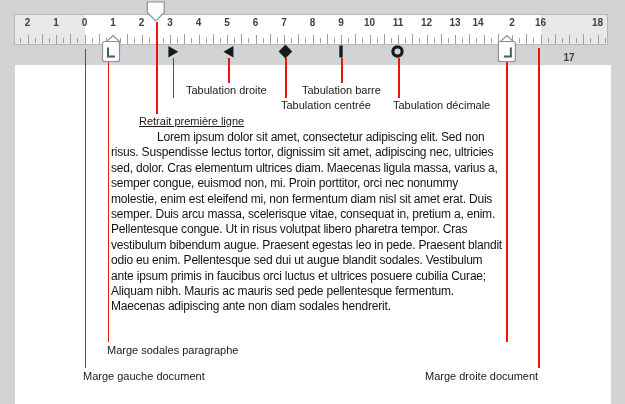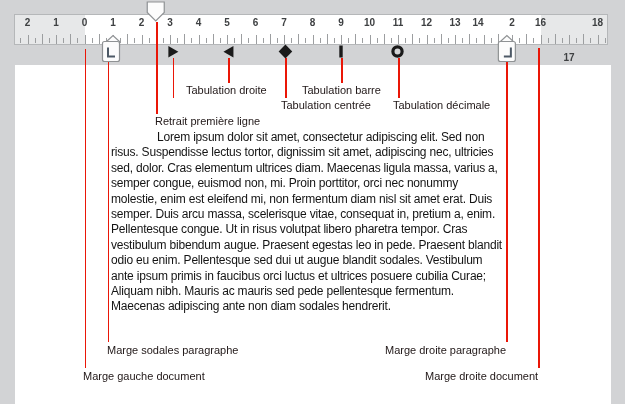--- a/index.html
+++ b/index.html
@@ -164,22 +164,21 @@
       <path d="M233.42499999999998,46 l-10,5.7 l10,5.7 z" fill="#1a1a1a"></path>
       <path d="M285.42499999999995,44.5 l6.8,7 l-6.8,7 l-6.8,-7 z" fill="#1a1a1a"></path>
       <rect x="339.3" y="45.5" width="3.4" height="12" fill="#1a1a1a"></rect>
       <circle cx="397.5" cy="51.5" r="4.6" fill="none" stroke="#1a1a1a" stroke-width="3.2"></circle>
     </svg>
 
   <div class="lbl" style="left:186px;top:84px;">Tabulation droite</div>
   <div class="lbl" style="left:302px;top:84px;">Tabulation barre</div>
   <div class="lbl" style="left:281px;top:99px;">Tabulation centrée</div>
   <div class="lbl" style="left:393px;top:99px;">Tabulation décimale</div>
-  <div class="lbl" style="left:155px;top:115px;">Retrait première ligne</div>
+  <div class="lbl" style="left:139px;top:115px;text-decoration:underline;">Retrait première ligne</div>
 
   <div class="lbl" style="left:107px;top:344px;">Marge sodales paragraphe</div>
   <div class="lbl" style="left:83px;top:370px;">Marge gauche document</div>
-  <div class="lbl" style="left:385px;top:344px;">Marge droite paragraphe</div>
   <div class="lbl" style="left:425px;top:370px;">Marge droite document</div>
 
   <div class="para">Lorem ipsum dolor sit amet, consectetur adipiscing elit. Sed non risus. Suspendisse lectus tortor, dignissim sit amet, adipiscing nec, ultricies sed, dolor. Cras elementum ultrices diam. Maecenas ligula massa, varius a, semper congue, euismod non, mi. Proin porttitor, orci nec nonummy molestie, enim est eleifend mi, non fermentum diam nisl sit amet erat. Duis semper. Duis arcu massa, scelerisque vitae, consequat in, pretium a, enim. Pellentesque congue. Ut in risus volutpat libero pharetra tempor. Cras vestibulum bibendum augue. Praesent egestas leo in pede. Praesent blandit odio eu enim. Pellentesque sed dui ut augue blandit sodales. Vestibulum ante ipsum primis in faucibus orci luctus et ultrices posuere cubilia Curae; Aliquam nibh. Mauris ac mauris sed pede pellentesque fermentum. Maecenas adipiscing ante non diam sodales hendrerit.</div>
 
 </div>
 
 </body></html>

